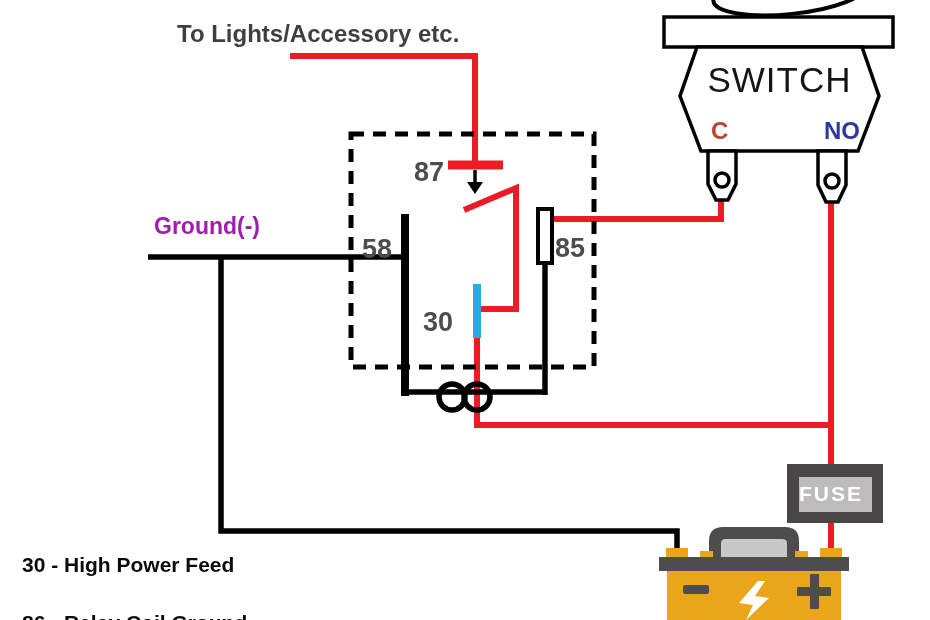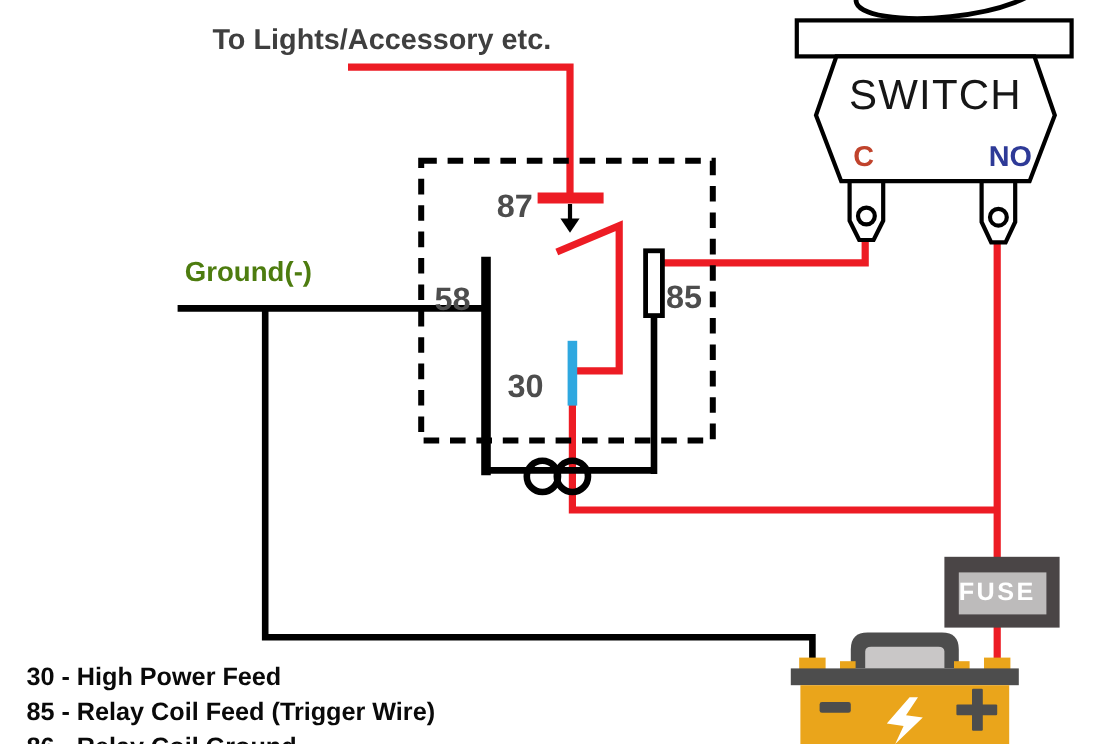--- a/index.html
+++ b/index.html
@@ -2,21 +2,21 @@
 <html><head>
 <meta charset="utf-8">
 <style>
   html,body{margin:0;padding:0;background:#ffffff;}
   #canvas{position:relative;width:930px;height:620px;background:#ffffff;overflow:hidden;
           font-family:"Liberation Sans",sans-serif;}
   #wiring{position:absolute;left:0;top:0;}
   .lbl{position:absolute;white-space:nowrap;}
   .pin-lbl{font-weight:bold;font-size:27px;color:#4d4d4d;}
   .wire-lbl{font-weight:bold;font-size:24px;color:#3f3f3f;}
-  .ground-lbl{font-weight:bold;font-size:23px;color:#4d7c0f;}
+  .ground-lbl{font-weight:bold;font-size:23px;color:#a21caf;}
   .switch-title{font-size:35px;color:#161616;letter-spacing:1px;}
   .term-c{font-weight:bold;font-size:24px;color:#c0432c;}
   .term-no{font-weight:bold;font-size:24px;color:#2e3a97;margin-left:14px;}
   .fuse-lbl{font-weight:bold;font-size:21px;color:#ffffff;letter-spacing:2px;text-align:left;}
   .legend-line{font-weight:bold;font-size:21px;color:#0a0a0a;}
 </style>
 </head>
 <body>
 
 <div id="canvas">
@@ -98,16 +98,15 @@
   <div class="lbl pin-lbl" style="left:555px;top:233px;">85</div>
   <div class="lbl pin-lbl" style="left:423px;top:307px;">30</div>
 
   <div class="lbl switch-title" style="left:697px;top:60px;width:165px;text-align:center;">SWITCH</div>
   <div class="lbl term-c" style="left:711px;top:117px;">C</div>
   <div class="lbl term-no" style="left:810px;top:117px;">NO</div>
 
   <div class="lbl fuse-lbl" style="left:799px;top:482px;width:73px;">FUSE</div>
 
   <div class="lbl legend-line" style="left:22px;top:553px;">30 - High Power Feed</div>
-  <div class="lbl legend-line" style="left:22px;top:582px;">85 - Relay Coil Feed (Trigger Wire)</div>
   <div class="lbl legend-line" style="left:22px;top:611px;">86 - Relay Coil Ground</div>
 
 </div>
 
 </body></html>

